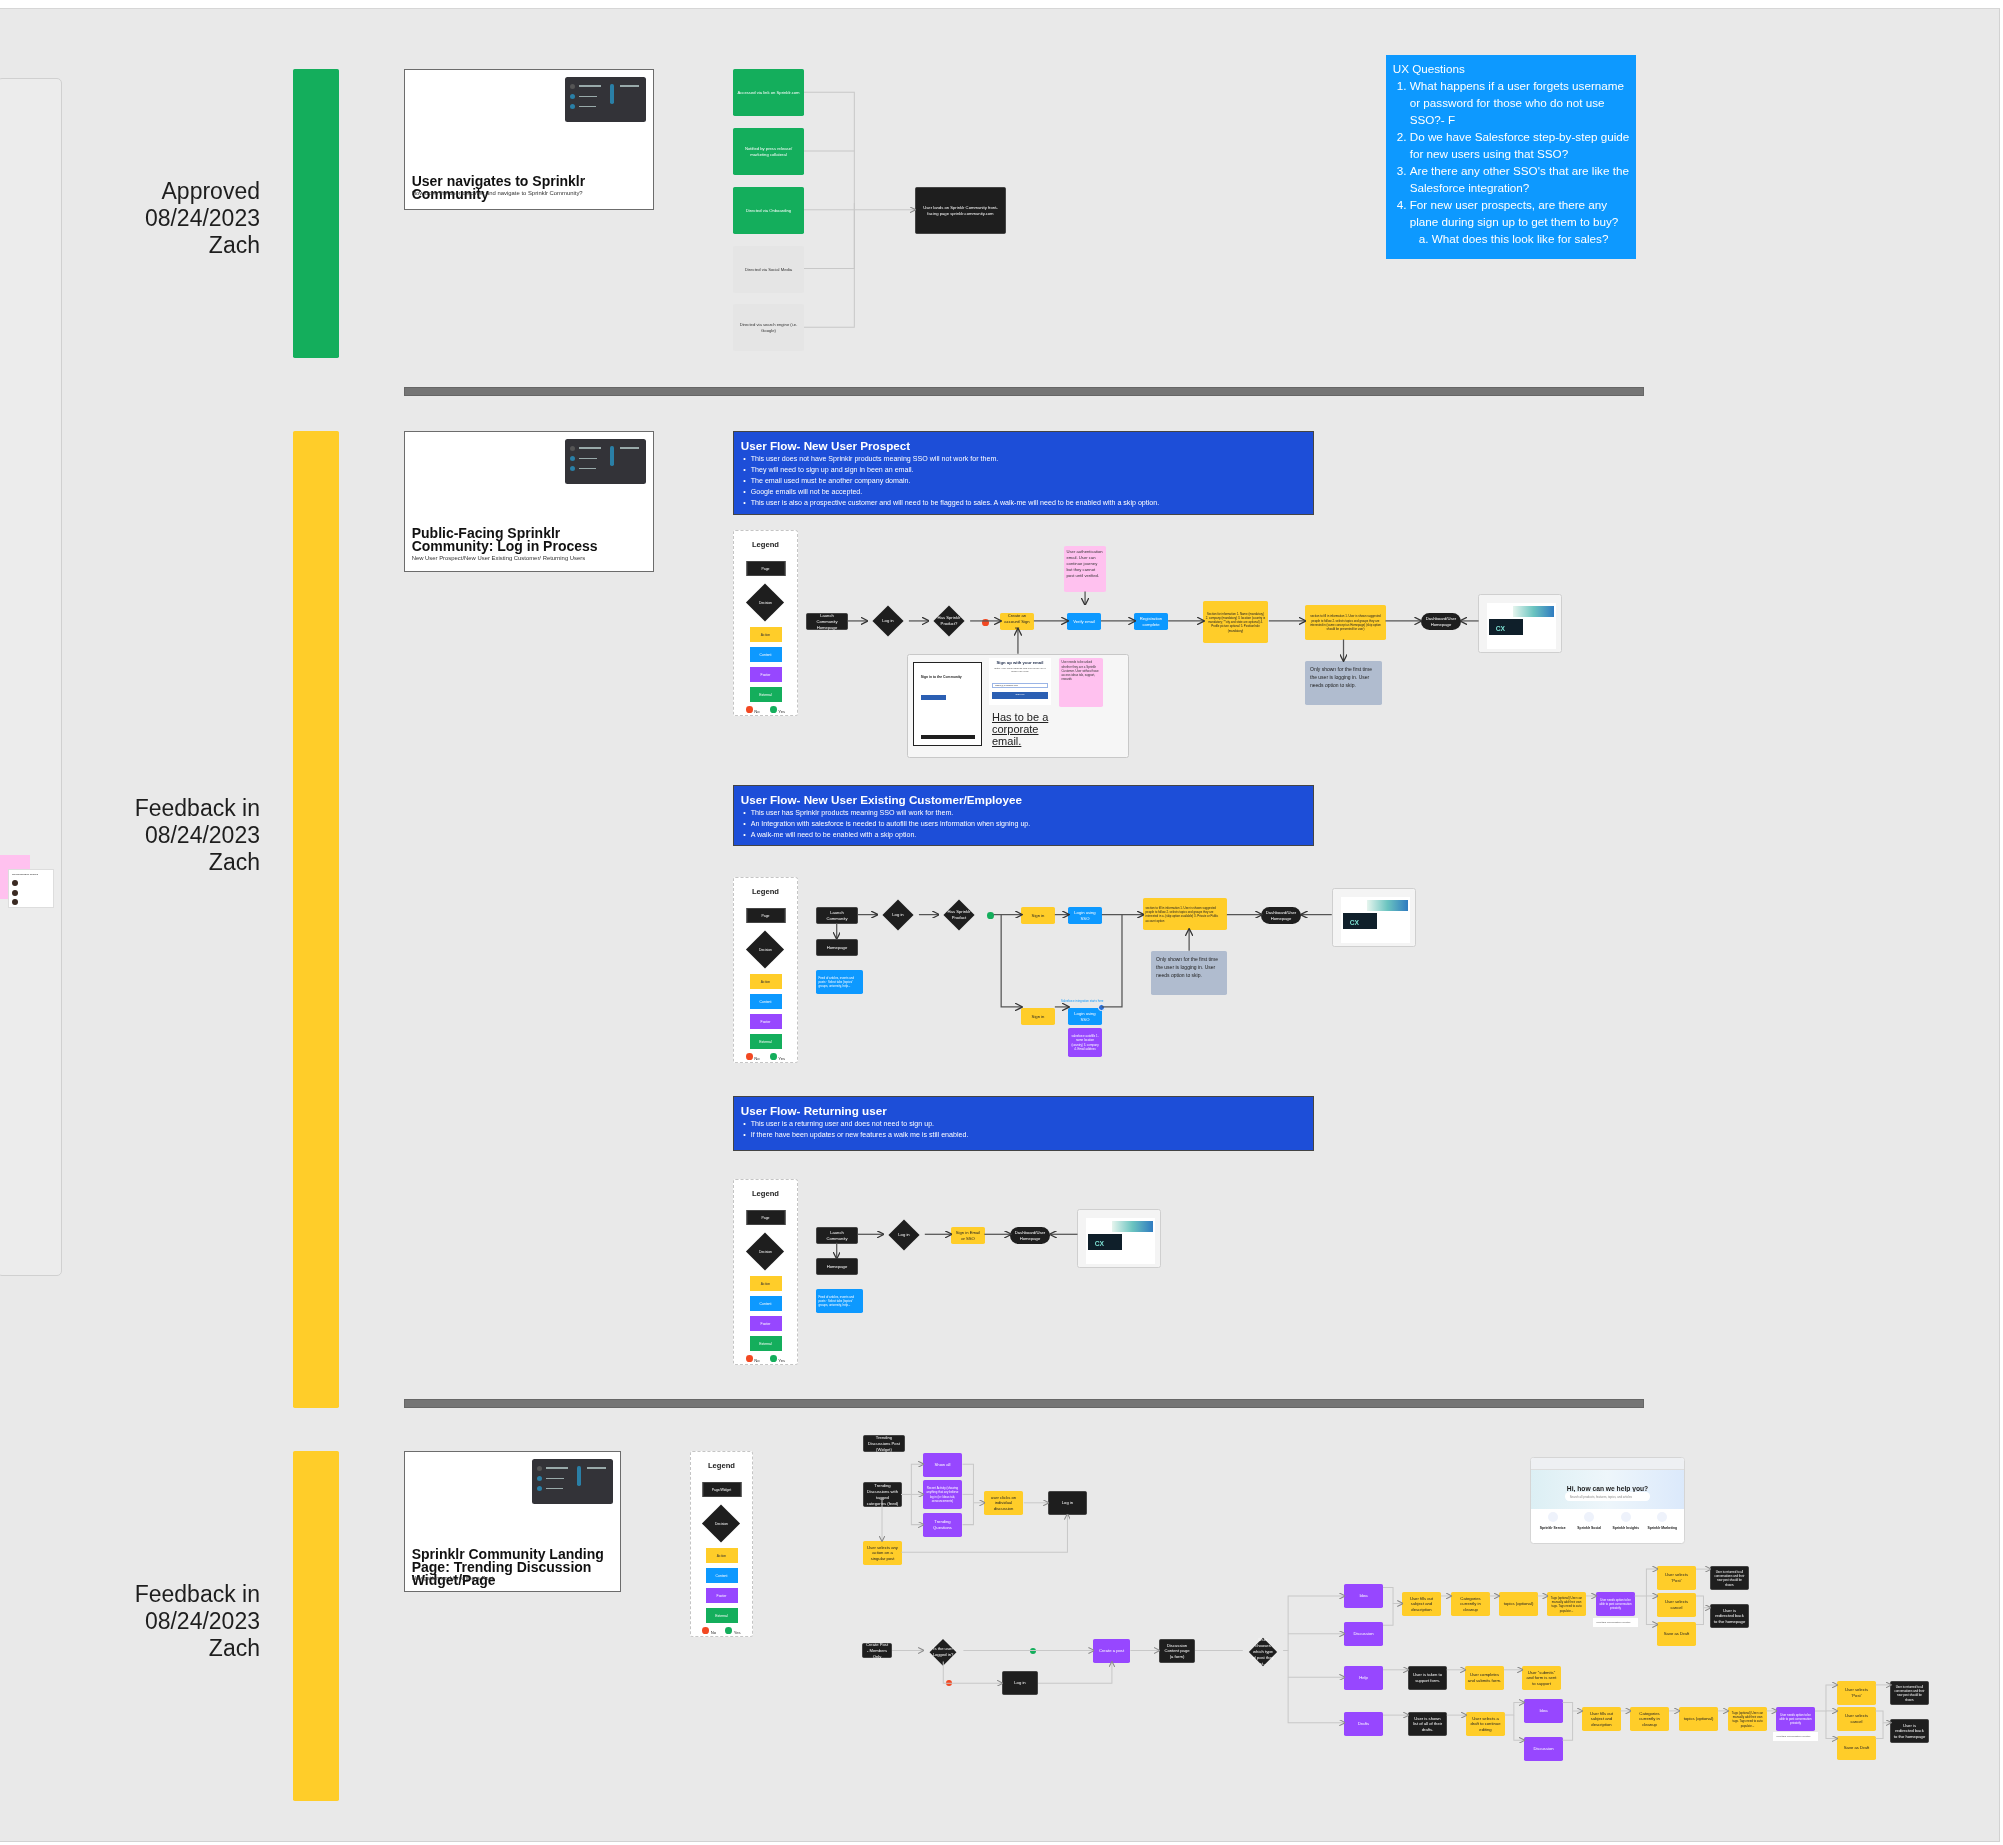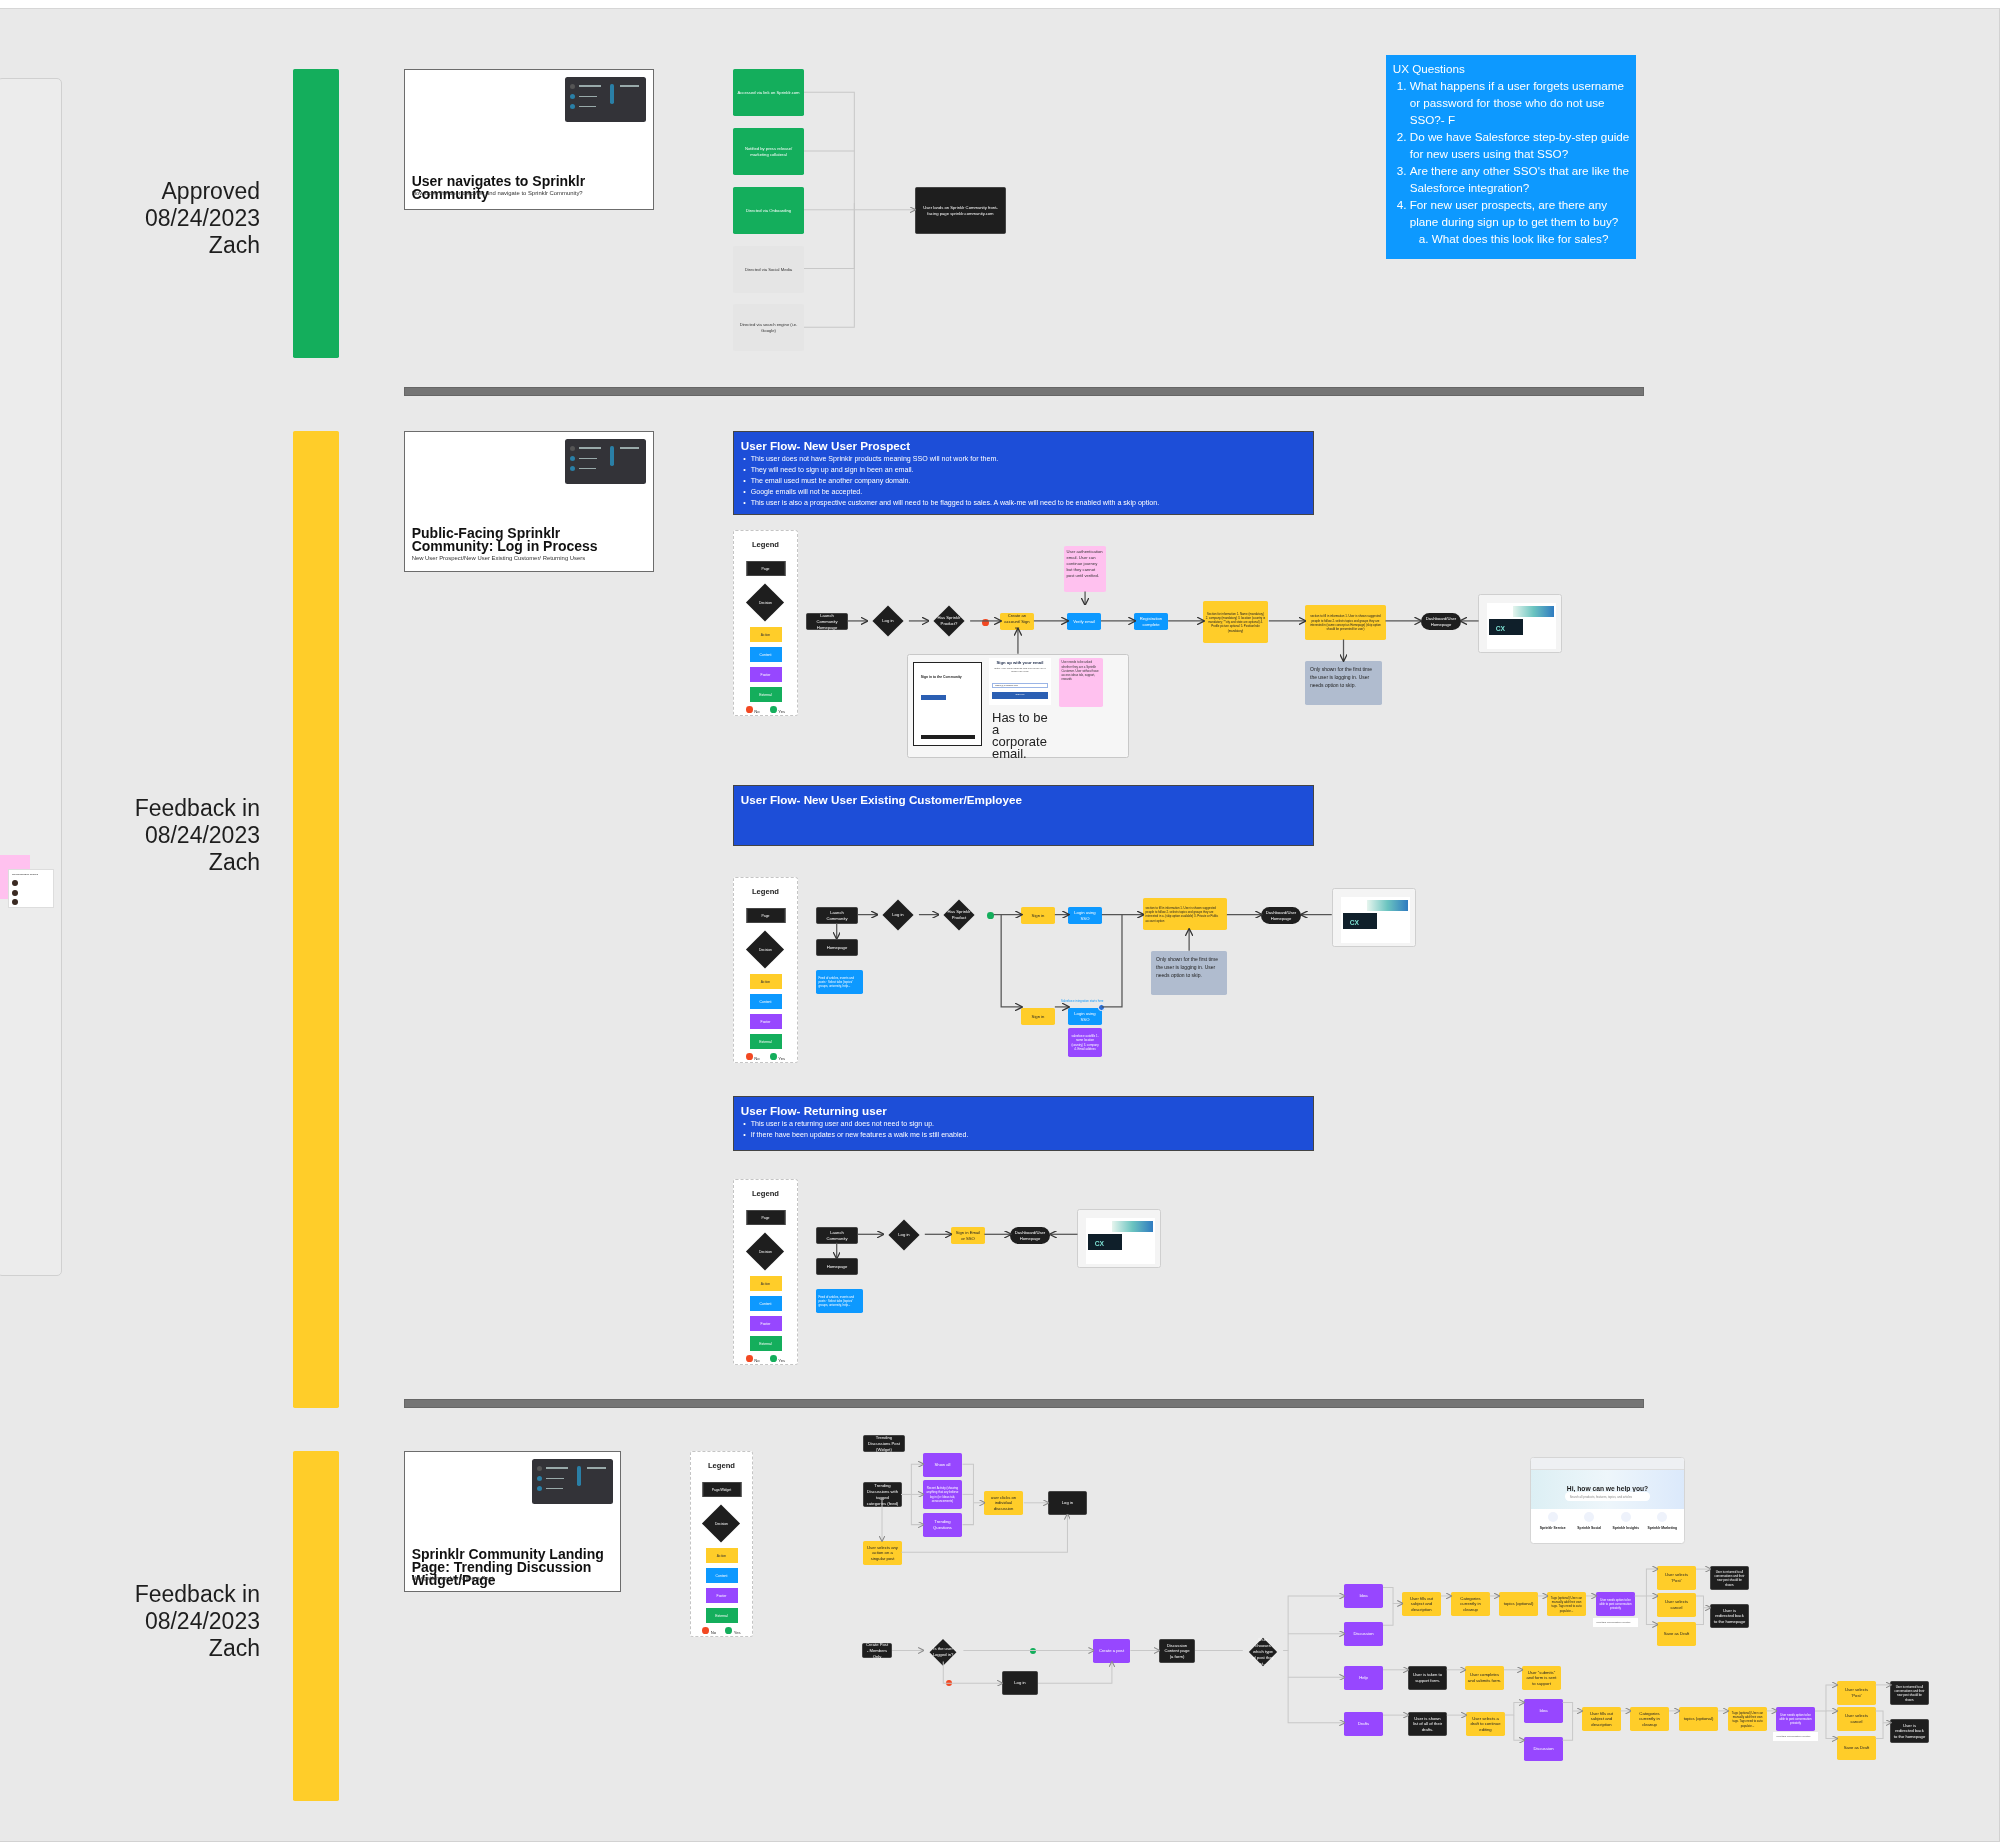--- a/index.html
+++ b/index.html
@@ -43,21 +43,21 @@
   .legend .lt { position: absolute; left: 0; right: 0; top: 8.4px; text-align: center; font-size: 7.6px; font-weight: bold; color: #222; }
   .legend .item { position: absolute; left: 50%; transform: translateX(-50%); display: flex; align-items: center; justify-content: center; font-size: 3.4px; color: #fff; }
   .legend .yn { position: absolute; left: 6.7px; right: 6.7px; display: flex; justify-content: space-around; font-size: 4.2px; color: #333; align-items: center; }
   .dot { display: inline-block; width: 6.7px; height: 6.7px; border-radius: 50%; margin-right: 1.7px; }
   .shot { background: #f4f4f4; border: 0.8px solid #cfcfcf; border-radius: 2.5px; }
   .shot .inner { position: absolute; left: 10%; right: 6%; top: 14%; bottom: 6%; background: #fff; }
   .shot .grad { position: absolute; right: 8%; top: 18%; width: 50%; height: 20%; background: linear-gradient(90deg,#e6f5ee,#6bc4c0,#2f7bc0); }
   .shot .dark { position: absolute; left: 12%; top: 42%; width: 42%; height: 28%; background: #0f1f2a; }
   .shot .dark span { position: absolute; left: 20%; top: 35%; font-size: 6.7px; color: #7de0d3; font-weight: bold; }
   .mock { background: #f6f6f6; border: 0.8px solid #c8c8c8; border-radius: 2.5px; }
-  .small { font-size: 13px; color: #222; }
+  .small { font-size: 11px; color: #222; text-decoration: underline; }
   svg.lines { position: absolute; left: 0; top: 0; width: 2004px; height: 1846px; pointer-events: none; }
   .browser { background: #fff; border: 0.8px solid #d5d5d5; border-radius: 3.4px; overflow: hidden; }
   .browser .chrome { height: 11.7px; background: #eef0f3; border-bottom: 0.8px solid #ddd; }
   .browser .hero { position: absolute; left: 0; right: 0; top: 11.7px; height: 39px; background: linear-gradient(90deg,#dceff4,#eef6fb 50%,#dbe9fb); }
   .browser .hero h4 { position: absolute; left: 0; right: 0; top: 15px; text-align: center; font-size: 6.7px; color: #1a1a1a; }
   .browser .search { position: absolute; left: 22%; right: 22%; top: 34px; height: 8.4px; background: #fff; border-radius: 4.2px; font-size: 2.9px; color: #888; padding: 2.5px 5px; }
   .browser .prods { position: absolute; left: 3.4px; right: 3.4px; top: 54px; display: flex; justify-content: space-around; }
   .browser .prod { width: 24%; text-align: center; font-size: 3.4px; font-weight: bold; color: #1a1a1a; }
   .browser .prod i { display: block; width: 10px; height: 10px; border-radius: 50%; margin: 0 auto 3.4px; background: #eef2fb; }
 </style>
@@ -208,20 +208,25 @@
       <div class="abs" style="left:3.4px;right:3.4px;top:9.2px;text-align:center;font-size:2.5px;color:#555">Enter your email address and we'll send you a single-use code</div>
       <div class="abs" style="left:3.4px;right:3.4px;top:25px;height:5px;border:0.8px solid #9bb5e6;font-size:2.5px;padding-left:1.7px;color:#333">name@example.org</div>
       <div class="abs" style="left:3.4px;right:3.4px;top:34px;height:6.7px;background:#2b5fb3;color:#fff;font-size:2.5px;text-align:center;line-height:6.7px">Sign Up</div>
     </div>
     <div class="node n-pink" style="left:151px;top:2.5px;width:44px;height:49px;font-size:2.9px;line-height:4.2px;">User needs to be asked whether they are a Sprinklr Customer. User without have access ideas tab, support, rewards</div>
     <div class="abs small" style="left:84px;top:57px;width:59px;line-height:11.7px;">Has to be a corporate email.</div>
   </div>
 
   <div class="abs hdr" style="left:733px;top:776px;width:581px;height:61px;">
     <h3>User Flow- New User Existing Customer/Employee</h3>
+    <ul>
+      <li>This user has Sprinklr products meaning SSO will work for them.</li>
+      <li>An Integration with salesforce is needed to autofill the users information when signing up.</li>
+      <li>A walk-me will need to be enabled with a skip option.</li>
+    </ul>
   </div>
 
   <div class="abs legend" style="left:733px;top:868px;width:65px;height:186px;">
     <div class="lt">Legend</div>
     <div class="item n-black" style="top:30px;width:39px;height:15px;">Page</div>
     <div class="item" style="top:52px;width:39px;height:39px;">
         <div style="position:absolute;left:5.9px;top:5.9px;width:27px;height:27px;background:#1e1e1e;transform:rotate(45deg)"></div>
         <span style="position:relative">Decision</span>
       </div>
     <div class="item n-yellow" style="top:96px;width:32px;height:15px;color:#333">Action</div>

